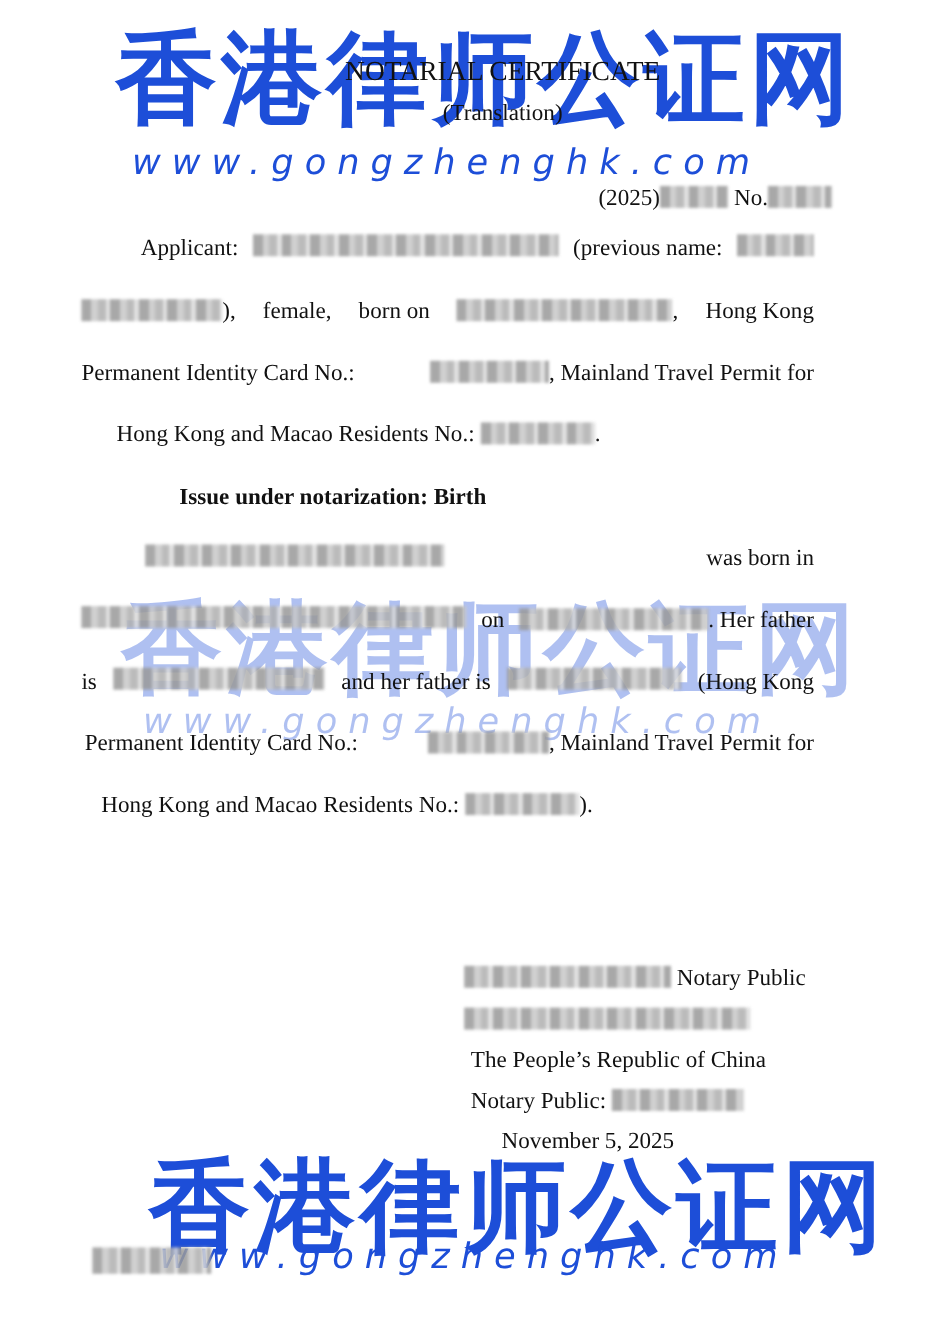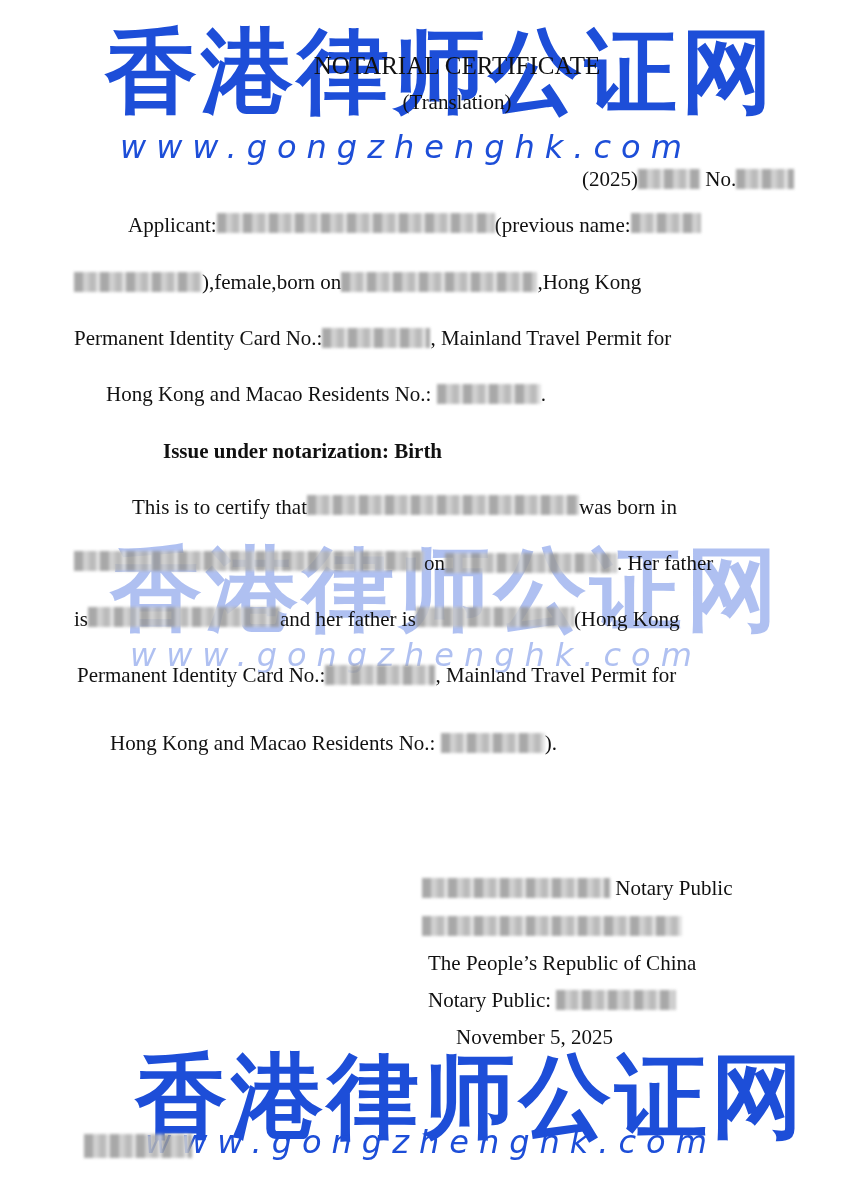--- a/index.html
+++ b/index.html
@@ -6,42 +6,42 @@
   body { width:850px; height:1203px; position:relative; overflow:hidden;
          font-family:"Liberation Serif", serif; color:#111; }
   .wm { position:absolute; color:#1d4ed8; font-family:"DejaVu Sans", sans-serif;
         font-weight:bold; white-space:nowrap; z-index:0; pointer-events:none; }
   .wm-cn { font-size:92px; letter-spacing:4px; }
   .wm-url { font-size:32px; font-style:italic; letter-spacing:10px; font-weight:normal; }
   .wm-faint { opacity:0.35; }
   .layer { position:relative; z-index:1; }
   .t { position:absolute; font-size:21px; white-space:nowrap;padding-left:32px; }
   .just { position:absolute; left:74px; width:666px; font-size:21px; text-align:justify;
-          text-align-last:justify; white-space:nowrap; display:flex; justify-content:flex-start; }
+          text-align-last:justify; white-space:nowrap; display:flex; justify-content:space-between; }
   .blur { display:inline-block; height:20px; vertical-align:-3px;
           background:repeating-linear-gradient(90deg,#9a9a9a 0 9px,#c8c8c8 9px 15px,#b0b0b0 15px 22px,#dcdcdc 22px 26px);
           filter:blur(1.5px); opacity:0.85; }
   .title { position:absolute; left:0; width:850px; text-align:center; }
 </style>
 </head>
 <body>
 
 <div class="wm wm-cn" style="left:105px;top:10px;">香港律师公证网</div>
 <div class="wm wm-url" style="left:120px;top:128px;">www.gongzhenghk.com</div>
 <div class="wm wm-cn wm-faint" style="left:110px;top:528px;">香港律师公证网</div>
 <div class="wm wm-url wm-faint" style="left:130px;top:636px;">www.gongzhenghk.com</div>
 <div class="wm wm-cn" style="left:135px;top:1035px;">香港律师公证网</div>
 <div class="wm wm-url" style="left:145px;top:1123px;">www.gongzhenghk.com</div>
 
 <div class="layer">
 
   <div class="title t" style="top:52px;font-size:25px;">NOTARIAL CERTIFICATE</div>
   <div class="title t" style="top:90px;font-size:21px;">(Translation)</div>
 
-  <div class="t" style="left:512px;top:167px;margin-left:38px;">
+  <div class="t" style="left:512px;top:167px;">
     <span>(2025)</span><span class="blur" style="width:62px;"></span>
     <span>No.</span><span class="blur" style="width:58px;"></span>
   </div>
 
   <div class="just" style="top:213px;left:128px;width:612px;">
     <span>Applicant:</span>
     <span class="blur" style="width:278px;"></span>
     <span>(previous name:</span>
     <span class="blur" style="width:70px;"></span>
   </div>
@@ -57,41 +57,40 @@
     <span><span class="blur" style="width:108px;"></span><span>, Mainland Travel Permit for</span></span>
   </div>
   <div class="t" style="top:382px;left:74px;">
     <span>Hong Kong and Macao Residents No.:</span>
     <span class="blur" style="width:104px;"></span><span>.</span>
   </div>
 
   <div class="t" style="top:439px;left:131px;font-weight:bold;">Issue under notarization: Birth</div>
 
   <div class="just" style="top:495px;left:132px;width:608px;">
-    <span>This is to certify that</span>
     <span class="blur" style="width:272px;"></span>
     <span>was born in</span>
   </div>
   <div class="just" style="top:551px;">
     <span class="blur" style="width:350px;"></span>
     <span>on</span>
     <span><span class="blur" style="width:172px;"></span><span>. Her father</span></span>
   </div>
   <div class="just" style="top:607px;">
     <span>is</span>
     <span class="blur" style="width:192px;"></span>
     <span>and her father is</span>
     <span class="blur" style="width:158px;"></span>
     <span>(Hong Kong</span>
   </div>
   <div class="just" style="top:663px;left:77px;width:663px;">
     <span>Permanent Identity Card No.:</span>
     <span><span class="blur" style="width:110px;"></span><span>, Mainland Travel Permit for</span></span>
   </div>
-  <div class="t" style="top:719px;left:78px;margin-top:12px;">
+  <div class="t" style="top:719px;left:60px;">
     <span>Hong Kong and Macao Residents No.:</span>
     <span class="blur" style="width:104px;"></span><span>).</span>
   </div>
 
   <div class="t" style="top:876px;left:390px;">
     <span class="blur" style="width:188px;"></span>
     <span>Notary Public</span>
   </div>
   <div class="t" style="top:914px;left:390px;">
     <span class="blur" style="width:260px;"></span>

